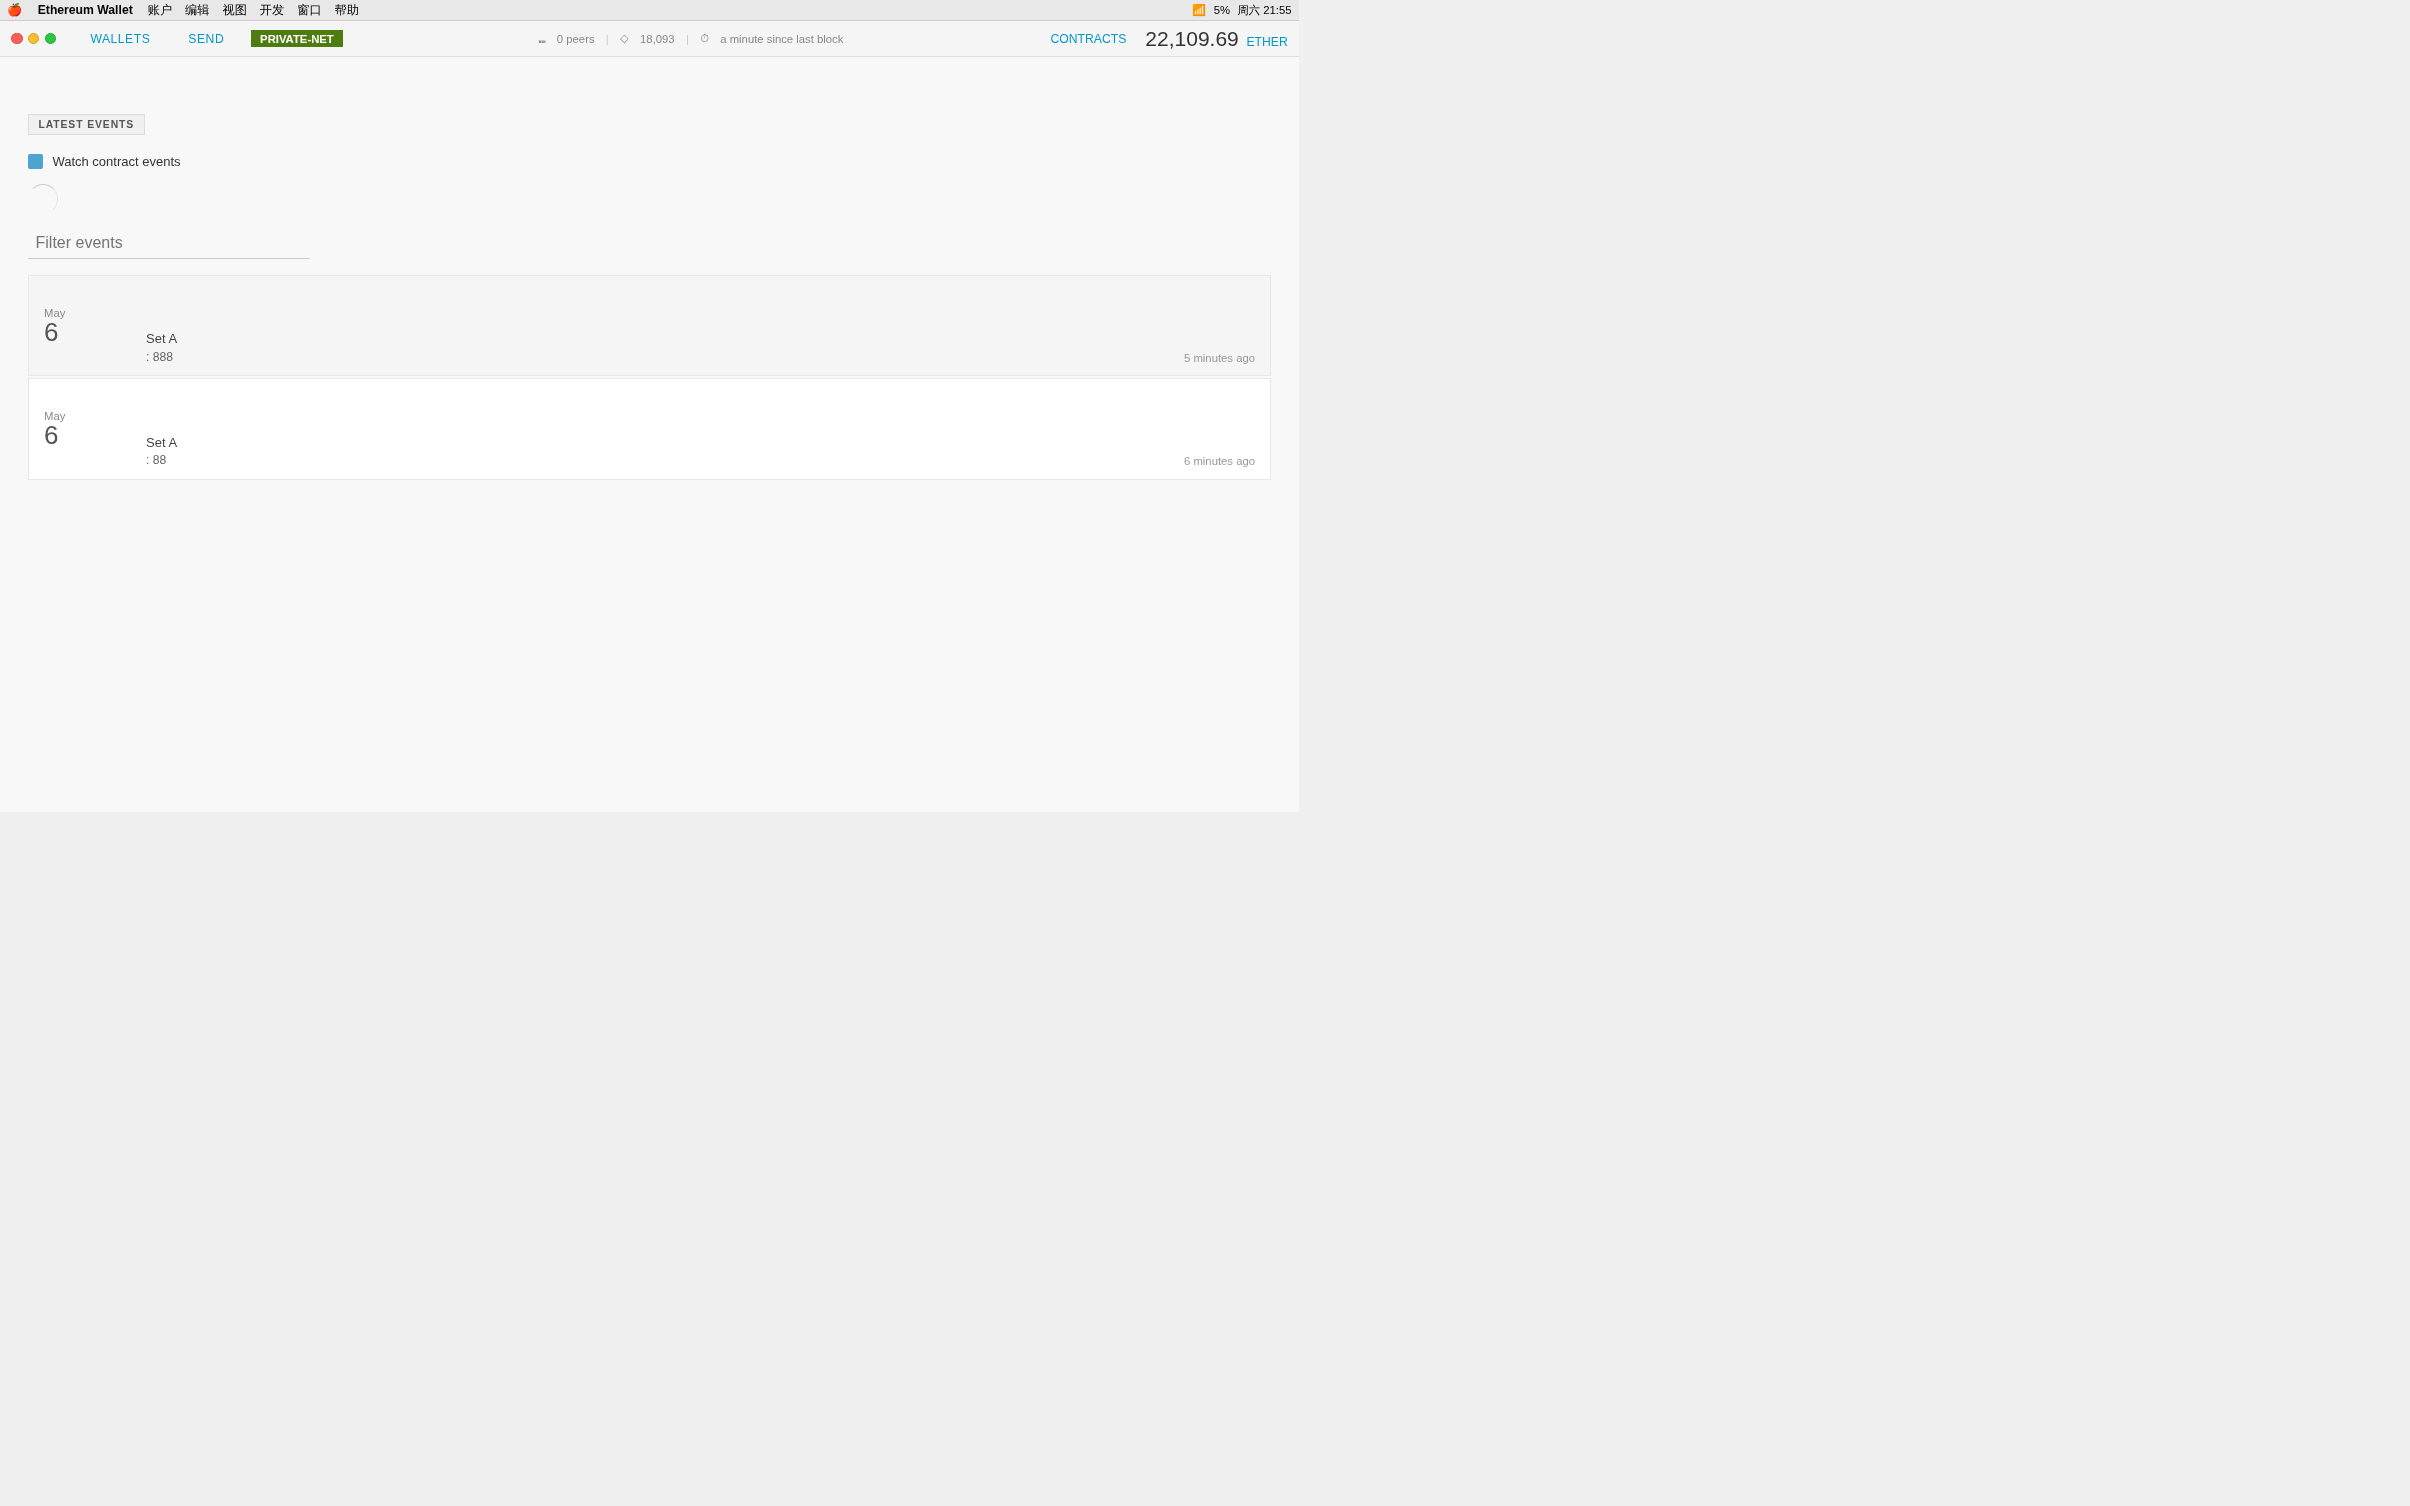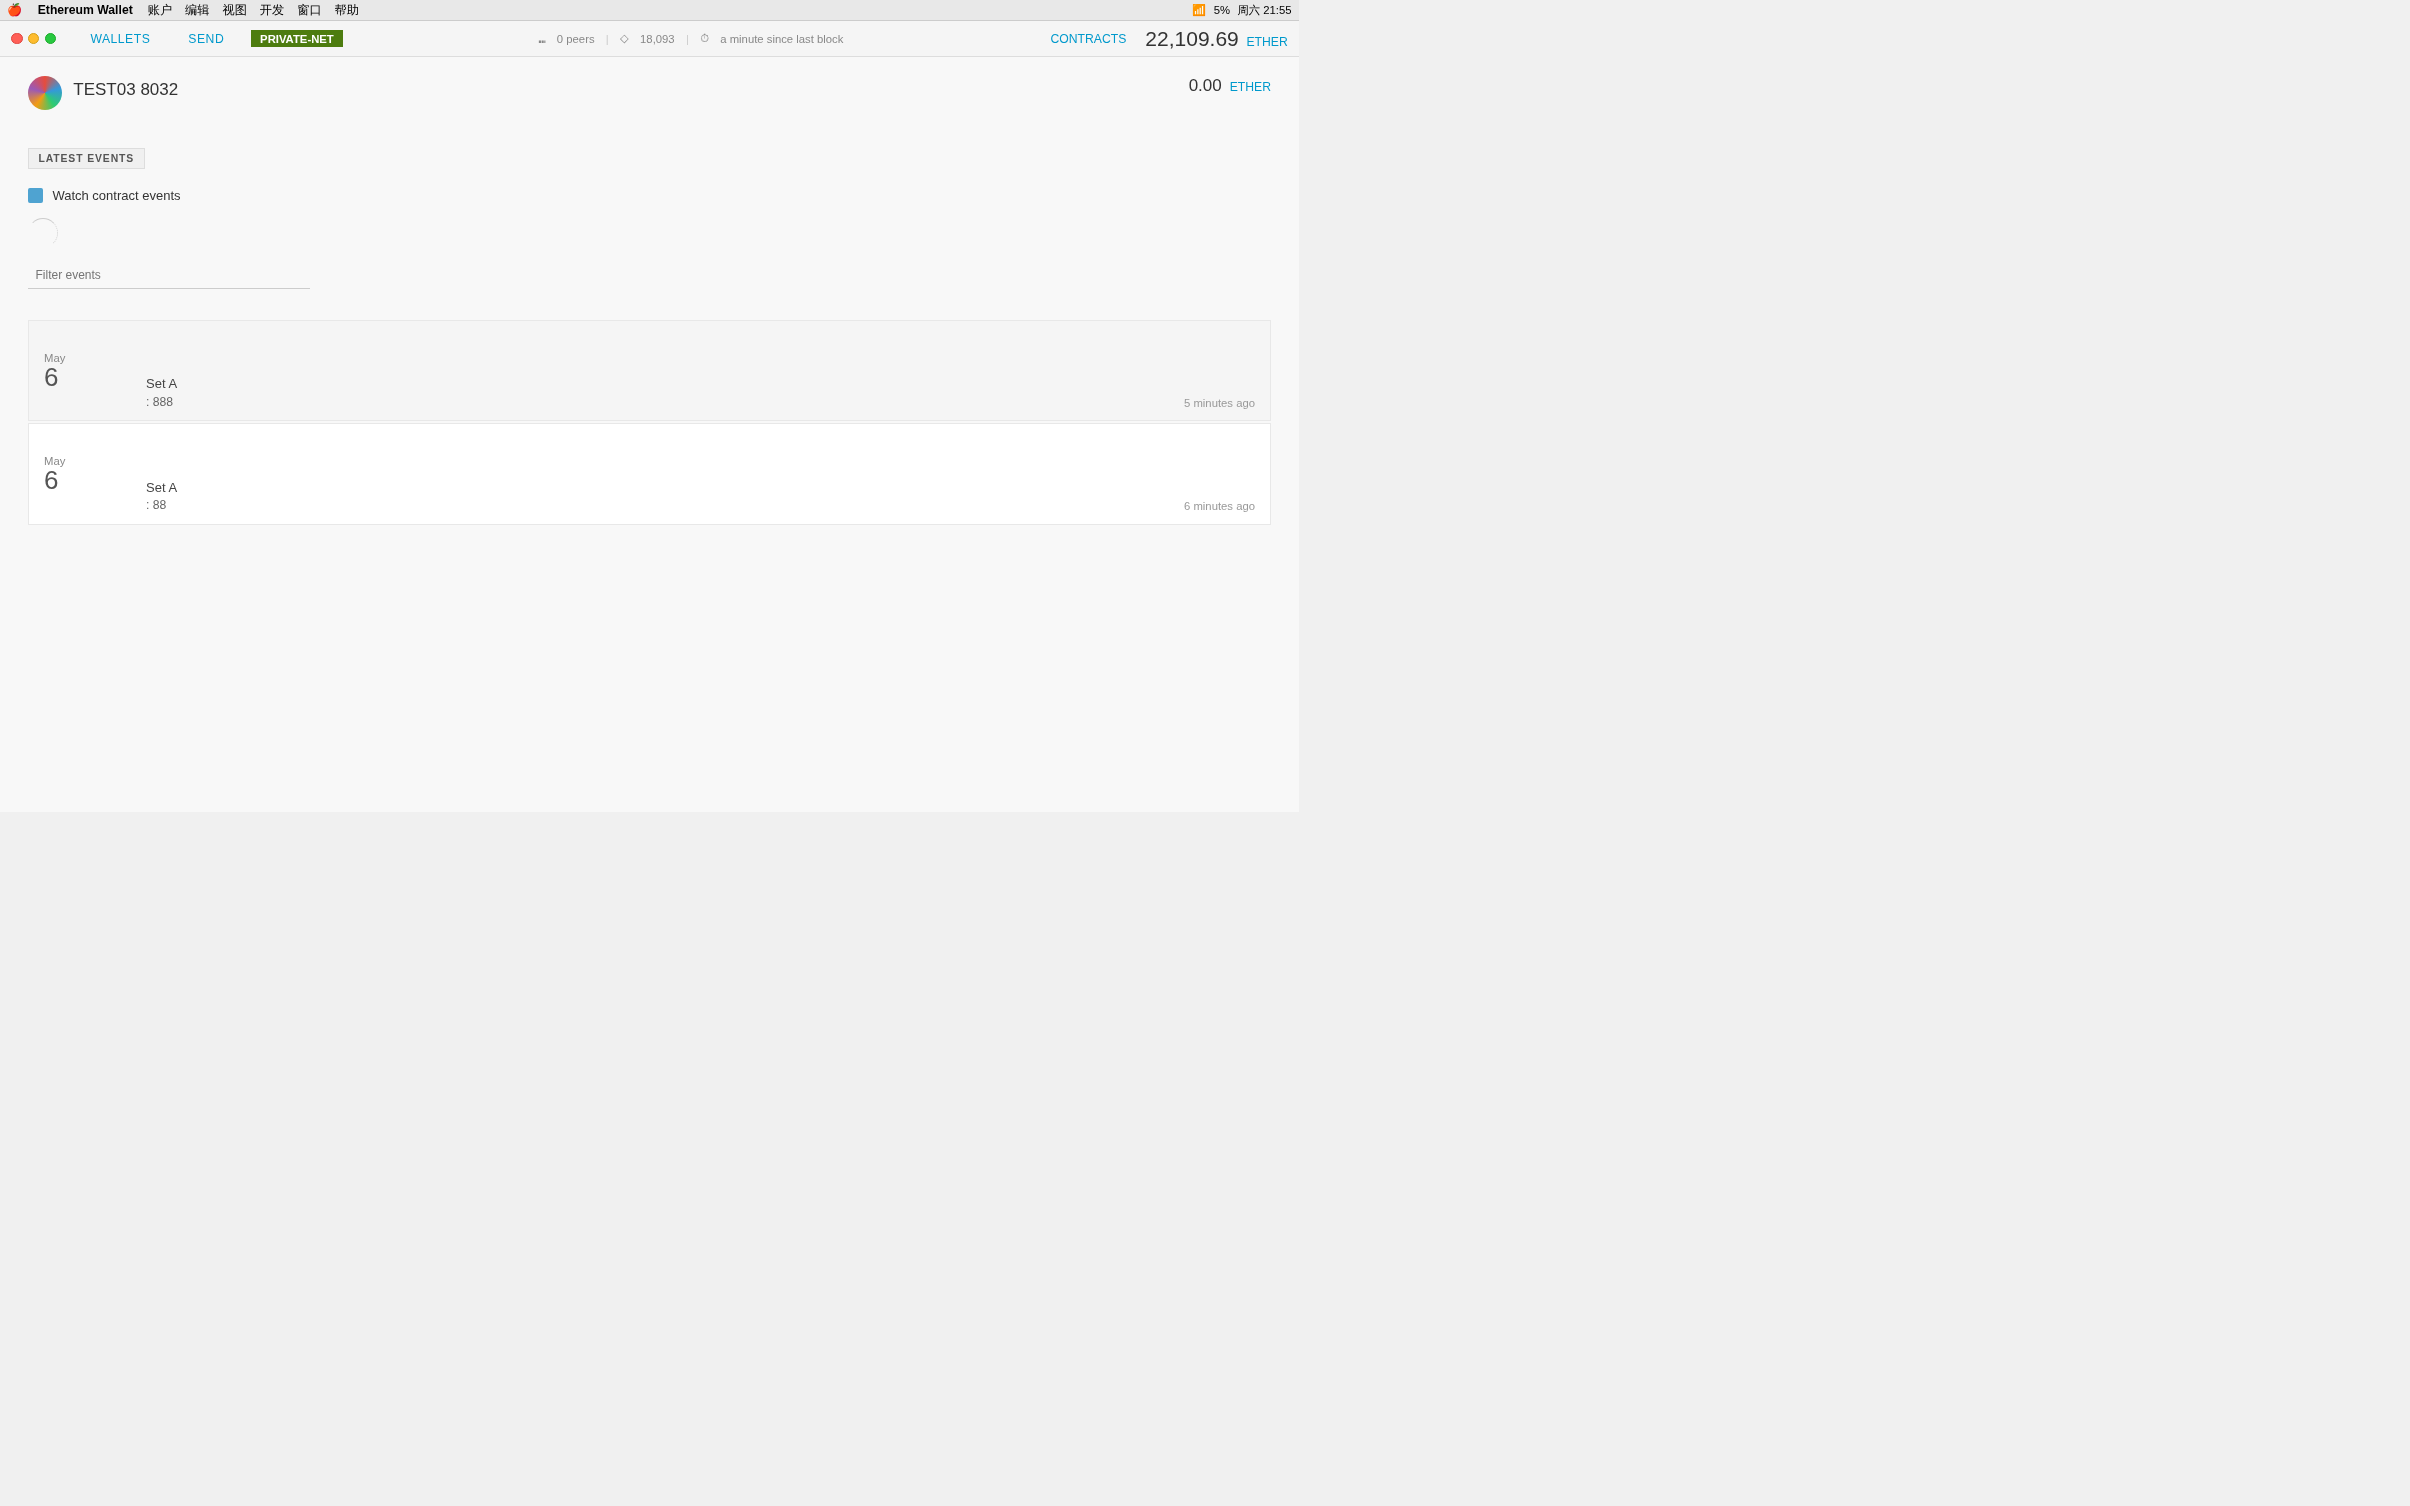--- a/index.html
+++ b/index.html
@@ -269,25 +269,25 @@
     @keyframes spin {
       to { transform: rotate(360deg); }
     }
 
     
     .filter-input {
       width: 282px;
       border: none;
       border-bottom: 0.9px solid #ccc;
       padding: 5.6px 7.5px;
-      font-size: 12px;
+      font-size: 16px;
       color: #999;
       background: transparent;
       outline: none;
-      margin-bottom: 31px;
+      margin-bottom: 16px;
     }
 
     
     .event-row {
       background: #f5f5f5;
       border: 0.9px solid #e8e8e8;
       margin-bottom: 1.9px;
       padding: 11.3px 15px;
       display: flex;
       align-items: center;
@@ -405,30 +405,20 @@
     <div class="header-balance-group">
       <span class="balance-display">22,109.69</span>
       <span class="balance-unit">ETHER</span>
     </div>
   </div>
 
   <div class="main-layout">
 
     <div class="content-area">
 
-      <div class="contract-header">
-        <div class="contract-avatar-circle"></div>
-        <div style="margin-left:11.3px;">
-          <div class="contract-name">TEST03 8032</div>
-        </div>
-        <div style="margin-left:auto; text-align:right;">
-          <span style="font-size:17px; color:#333;">0.00</span>
-          <span style="font-size:12.2px; color:#0099cc; font-weight:500; margin-left:3.8px;">ETHER</span>
-        </div>
-      </div>
 
       <div style="margin-top: 38px;">
         <div class="latest-events-header">
           <span>LATEST EVENTS</span>
         </div>
 
         
         <div class="watch-events-row">
           <div class="watch-checkbox"></div>
           <span class="watch-label">Watch contract events</span>

